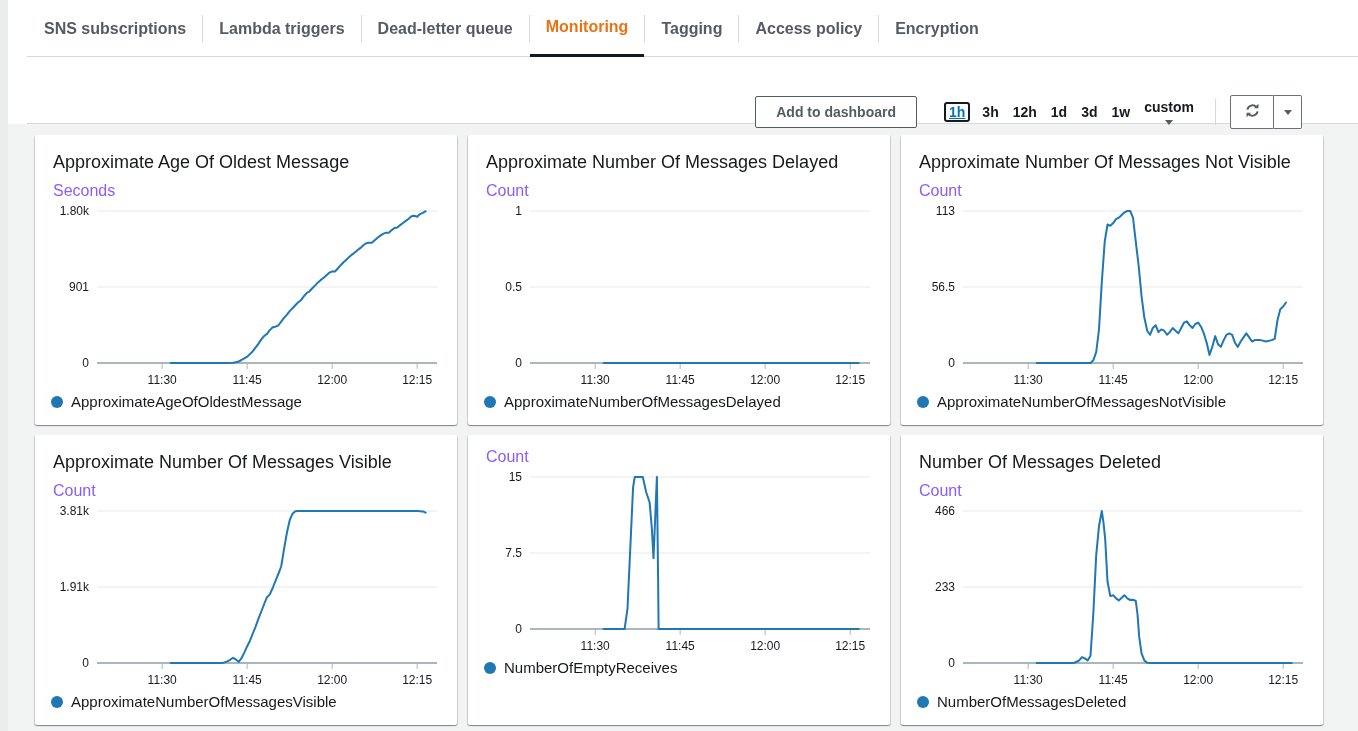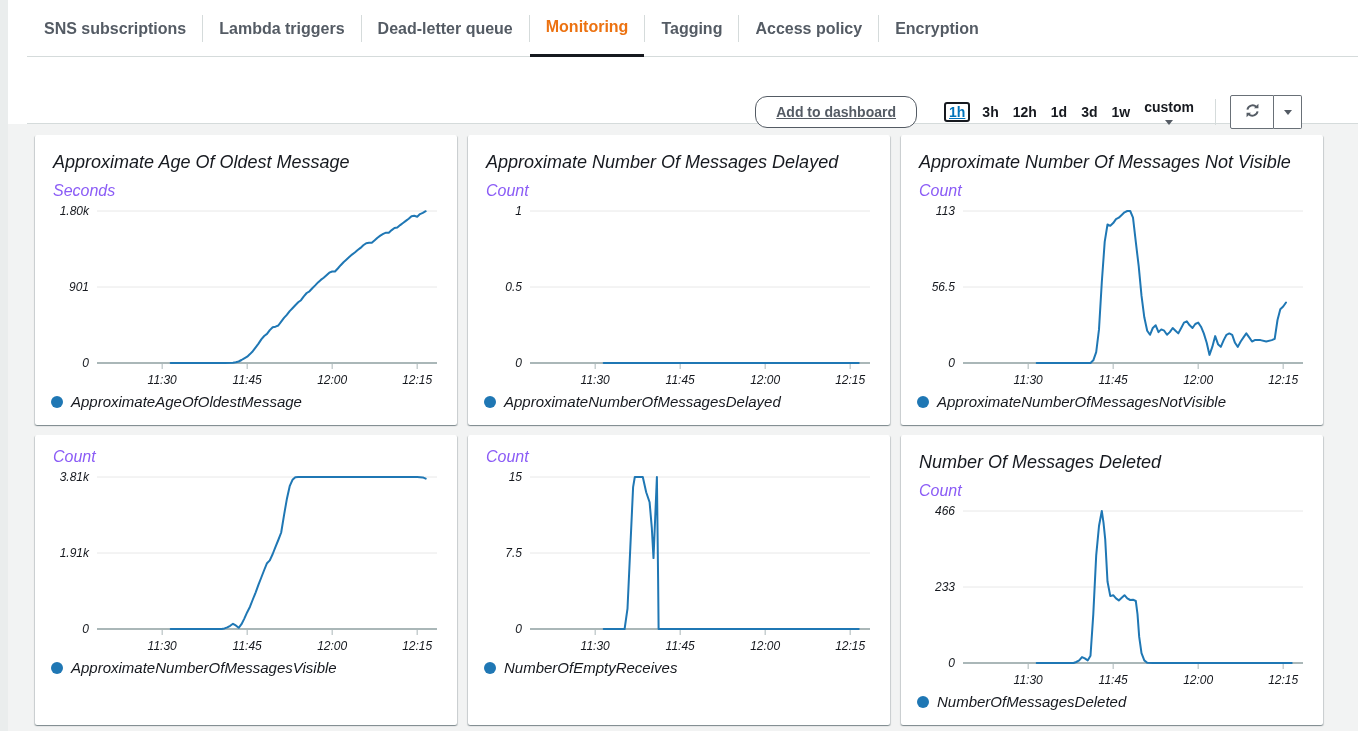--- a/index.html
+++ b/index.html
@@ -13,40 +13,40 @@
   .tabbar::after { content:""; position:absolute; left:27px; right:0; bottom:0; height:1px; background:#d5dbdb; }
   .tab { display:flex; align-items:center; padding:0 16px; font-size:16px; font-weight:700; color:#545b64;
          cursor:pointer; position:relative; white-space:nowrap; }
   .tab.active { color:#ec7211; border-bottom:3px solid #16191f; z-index:2; }
   .tab-sep { width:1px; background:#d5dbdb; margin:15px 0; }
 
   
   .band { position:relative; height:67px; background:#fff; }
   .band::after { content:""; position:absolute; left:27px; right:0; bottom:0; height:1px; background:#d5dbdb; }
   .toolbar { position:absolute; top:95px; right:56px; display:flex; align-items:center; z-index:10; }
-  .btn-secondary { background:#fff; border:1px solid #545b64; border-radius:12px; color:#545b64;
-    font-size:14px; font-weight:700; padding:7px 20px; cursor:pointer; font-family:inherit;text-decoration:underline; }
+  .btn-secondary { background:#fff; border:1px solid #545b64; border-radius:2px; color:#545b64;
+    font-size:14px; font-weight:700; padding:7px 20px; cursor:pointer; font-family:inherit; }
   .ranges { display:flex; align-items:center; margin-left:22px; margin-right:14px; }
   .range { font-size:14px; font-weight:700; color:#16191f; margin:0 7px; cursor:pointer; }
   .range.selected { color:#0073bb; border:2px solid #16191f; border-radius:3px; padding:0 3px; margin:0 5px;text-decoration:underline; }
   .range-custom { display:flex; align-items:center; gap:5px;flex-direction:column; }
   .caret { width:0; height:0; border-left:4px solid transparent; border-right:4px solid transparent;
     border-top:5px solid #545b64; display:inline-block; }
   .tb-sep { width:1px; height:26px; background:#d5dbdb; margin-right:14px; }
   .split { display:flex; }
   .split button { background:#fff; border:1px solid #697077; height:34px; display:flex; align-items:center;
     justify-content:center; cursor:pointer; padding:0; }
   .split .main { width:44px; border-radius:2px 0 0 2px; }
   .split .drop { width:28px; border-left:none; border-radius:0 2px 2px 0; }
 
   
   .content { background:#f2f3f3; height:607px; padding:11px 35px 0 35px; }
   .cards { display:grid; grid-template-columns:repeat(3,1fr); gap:10px 11px; }
   .card { background:#fff; border-radius:2px; height:290px; padding:13px 14px 0 16px;
-    box-shadow:0 1px 1px 0 rgba(0,28,36,.3), 1px 1px 1px 0 rgba(0,28,36,.15), -1px 1px 1px 0 rgba(0,28,36,.15);font-style:italic; }
+    box-shadow:0 1px 1px 0 rgba(0,28,36,.3), 1px 1px 1px 0 rgba(0,28,36,.15), -1px 1px 1px 0 rgba(0,28,36,.15); }
   .card-title { font-size:18px; font-weight:400; color:#16191f; margin:2px 0 8px 2px; line-height:24px; }
   .unit { font-size:16px; color:#8b5cf6; margin:0 0 2px 2px; }
   svg.chart { display:block; width:100%; height:190px; }
   .legend { display:flex; align-items:center; gap:8px; margin-top:1px; }
   .legend .dot { width:12px; height:12px; border-radius:50%; background:#1f77b4; flex:0 0 auto; }
   .legend .lbl { font-size:15px; color:#16191f; }
 </style>
 </head>
 <body>
 
@@ -190,20 +190,21 @@
           <text x="366.1666666666667" y="182" text-anchor="middle" font-size="12" fill="#16191f" font-family="Liberation Sans, sans-serif">12:15</text>
           <polyline points="119.7,161.0 139.5,161.0 156.5,161.0 173.5,161.0 176.3,158.3 179.2,150.2 182.0,127.4 184.8,80.3 187.7,39.9 190.5,22.5 193.3,23.8 196.2,21.1 199.0,17.1 201.8,15.7 204.7,13.0 207.5,10.3 210.3,9.0 213.2,9.0 216.0,15.7 218.8,39.9 221.7,64.2 224.5,93.7 227.3,115.3 230.2,128.7 233.0,132.8 235.8,126.0 238.7,123.3 241.5,130.1 244.3,127.4 247.2,128.7 250.0,132.8 252.8,130.1 255.7,126.0 258.5,128.7 261.3,131.4 264.2,126.0 267.0,120.6 269.8,119.3 272.7,123.3 275.5,126.0 278.3,122.0 281.2,120.6 284.0,124.7 286.8,131.4 289.7,140.8 292.5,152.9 295.3,144.9 298.2,134.1 301.0,142.2 303.8,144.9 306.7,138.1 309.5,132.8 312.3,131.4 315.2,132.8 318.0,140.8 320.8,144.9 323.7,139.5 326.5,135.4 329.3,131.4 332.2,135.4 335.0,139.5 337.8,138.1 343.5,138.1 349.2,139.5 354.8,138.1 357.7,136.8 360.5,118.0 363.3,107.2 366.2,104.5 369.0,100.5" fill="none" stroke="#1f77b4" stroke-width="2" stroke-linejoin="round" stroke-linecap="round"></polyline>
         </svg>
       <div class="legend">
         <span class="dot"></span>
         <span class="lbl">ApproximateNumberOfMessagesNotVisible</span>
       </div>
     </div>
 
     <div class="card">
+      <div class="card-title">Approximate Number Of Messages Visible</div>
       <div class="unit">Count</div>
       <svg class="chart" viewBox="0 0 392 190" preserveAspectRatio="none">
           <line x1="46" y1="9" x2="386" y2="9" stroke="#e8e8e8" stroke-width="1"></line>
           <line x1="46" y1="85" x2="386" y2="85" stroke="#e8e8e8" stroke-width="1"></line>
           <line x1="46" y1="161" x2="386" y2="161" stroke="#aab7b8" stroke-width="2"></line>
           <text x="38" y="13" text-anchor="end" font-size="12" fill="#16191f" font-family="Liberation Sans, sans-serif">3.81k</text>
           <text x="38" y="89" text-anchor="end" font-size="12" fill="#16191f" font-family="Liberation Sans, sans-serif">1.91k</text>
           <text x="38" y="165" text-anchor="end" font-size="12" fill="#16191f" font-family="Liberation Sans, sans-serif">0</text>
           <line x1="111.16666666666667" y1="162" x2="111.16666666666667" y2="167" stroke="#aab7b8" stroke-width="1"></line>
           <text x="111.16666666666667" y="182" text-anchor="middle" font-size="12" fill="#16191f" font-family="Liberation Sans, sans-serif">11:30</text>

